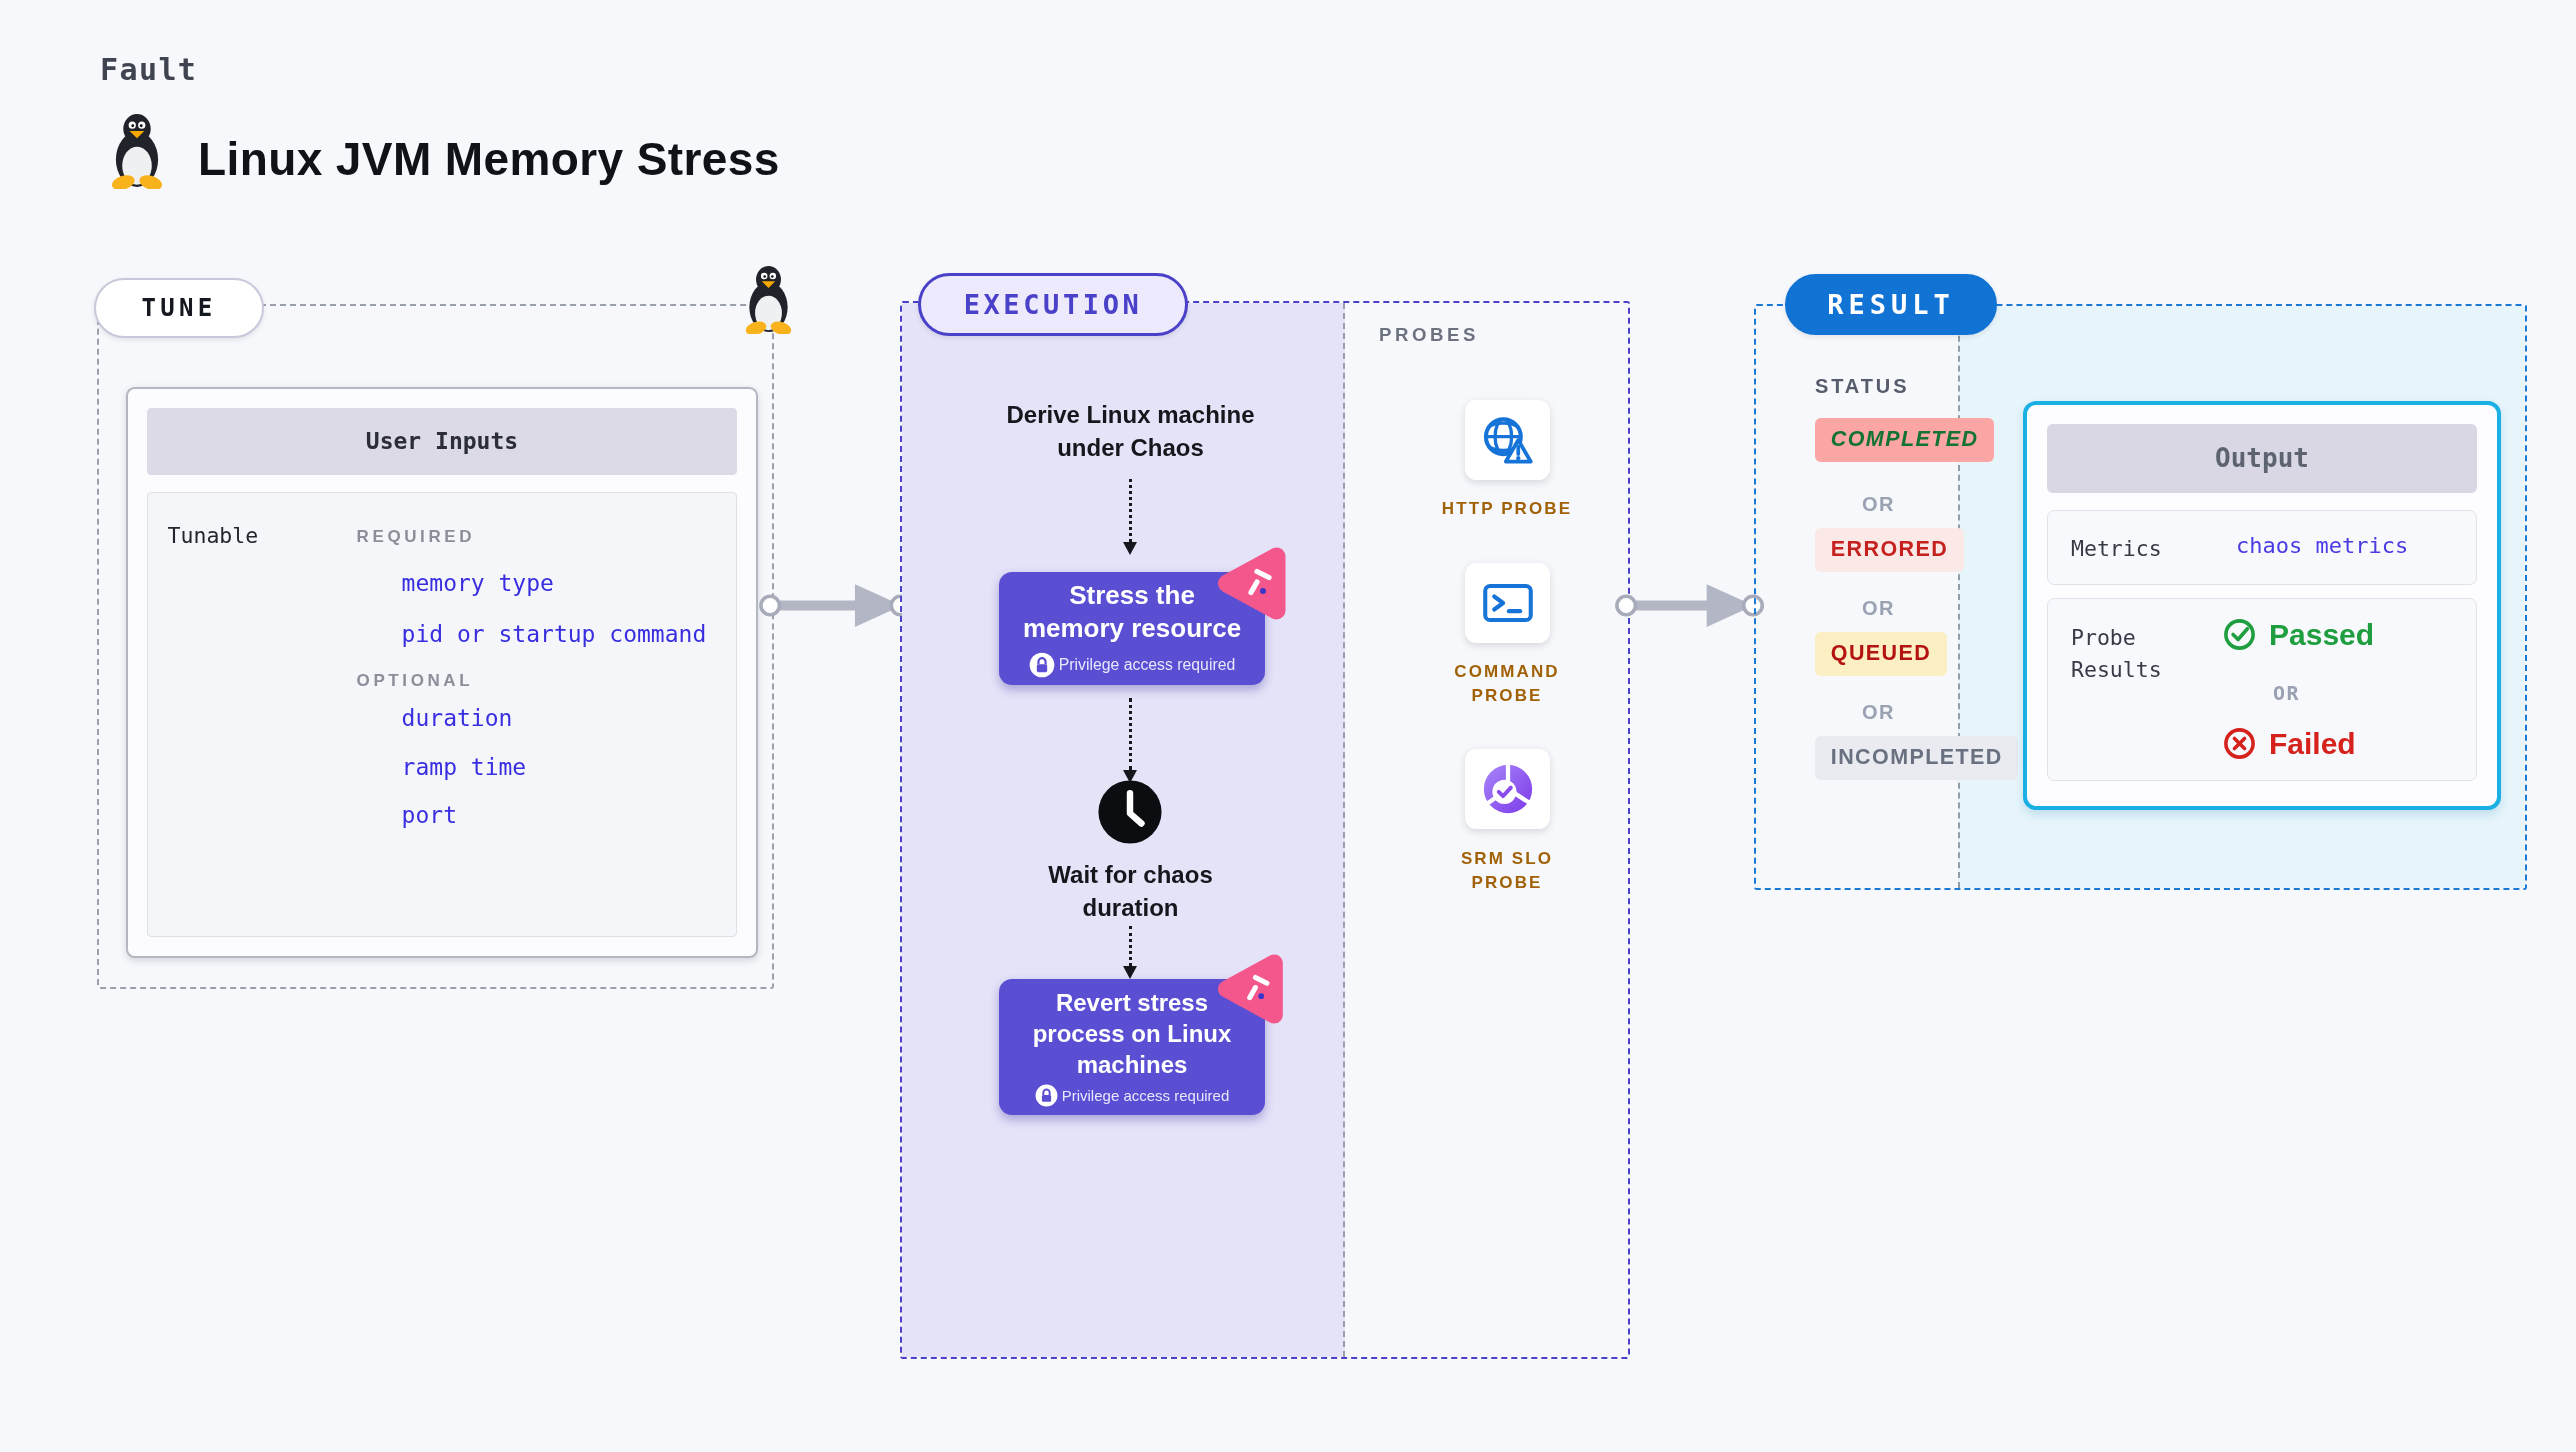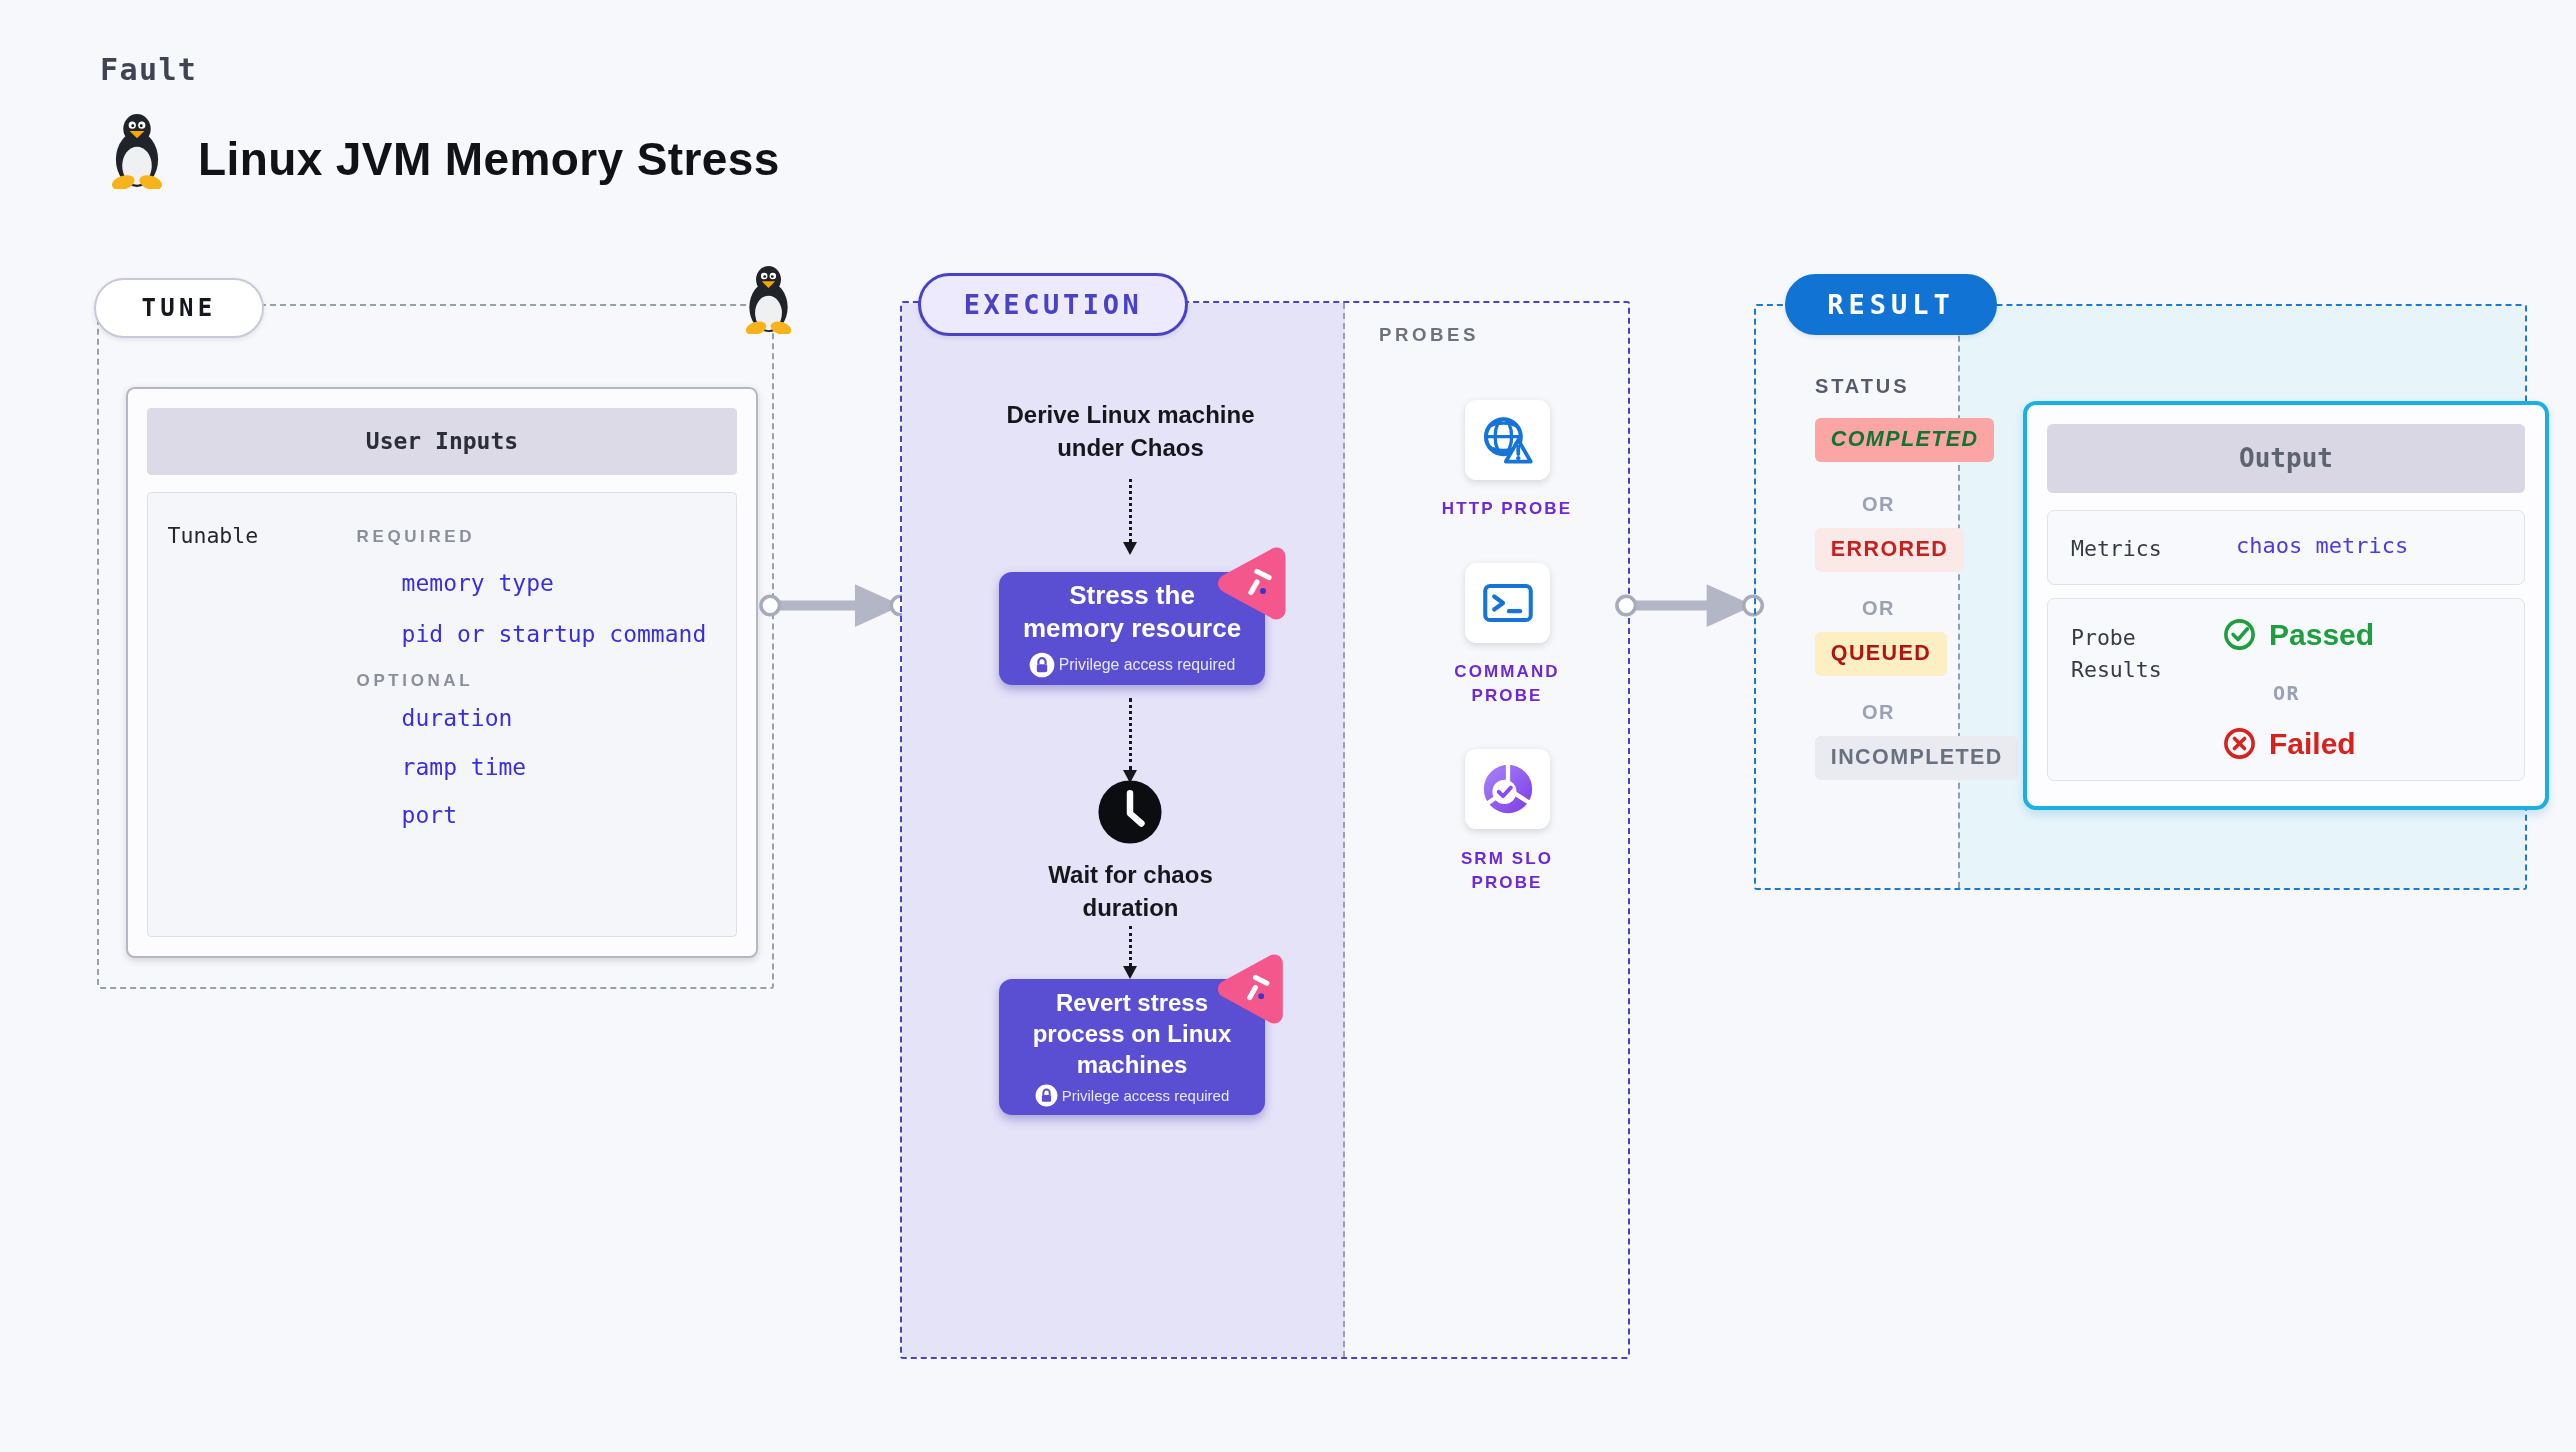--- a/index.html
+++ b/index.html
@@ -47,31 +47,31 @@
   .step-box{background:#5a4ed3;border-radius:13px;box-shadow:0 4.3px 10px rgba(60,50,160,.35);
             display:flex;flex-direction:column;align-items:center;justify-content:center;}
   .step-box-title{font-size:26px;font-weight:bold;color:#ffffff;text-align:center;line-height:33px;}
   .priv{display:flex;align-items:center;gap:4px;margin-top:7.2px;}
   .priv-text{font-size:15.8px;color:#e9e7fb;}
 
   
   .probes-label{font-size:18.6px;font-weight:bold;color:#6d7280;letter-spacing:3.6px;}
   .probe-card{background:#ffffff;border-radius:11.5px;box-shadow:0 2.9px 7.2px rgba(30,35,60,.14);
               display:flex;align-items:center;justify-content:center;}
-  .probe-label{font-size:17px;font-weight:600;color:#6d28d9;letter-spacing:2.1px;text-align:center;line-height:24px;}
+  .probe-label{font-size:17px;font-weight:600;color:#a16207;letter-spacing:2.1px;text-align:center;line-height:24px;}
 
   
   .status-label{font-size:20px;font-weight:bold;color:#555b6b;letter-spacing:2.9px;}
   .badge{display:inline-block;font-size:21.5px;font-weight:bold;letter-spacing:1.4px;
          padding:9.3px 15.8px;border-radius:5.7px;}
   .or{font-size:20px;font-weight:600;color:#9aa1b3;letter-spacing:1.4px;margin-left:44px;}
 
   
   .out-card{background:#fdfdff;border:4.3px solid #1ab0e3;border-radius:13px;
-            box-shadow:0 4.3px 10px rgba(20,120,170,.18);padding-left:48px;}
+            box-shadow:0 4.3px 10px rgba(20,120,170,.18);}
   .out-head{background:#d8d7e3;border-radius:5.7px;display:flex;align-items:center;justify-content:center;
             font-size:26px;font-weight:bold;color:#5d6370;}
   .out-row{background:#f8f9fd;border:1.4px solid #dfe2ea;border-radius:7.2px;}
   .out-label{font-size:21.5px;color:#363b46;line-height:31.5px;}
   .out-link{font-size:22px;color:#4a3be2;cursor:pointer;}
   .passed{font-size:30px;font-weight:bold;color:#1e9e3e;}
   .failed{font-size:30px;font-weight:bold;color:#d6221c;}
 </style>
 </head>
 <body>

